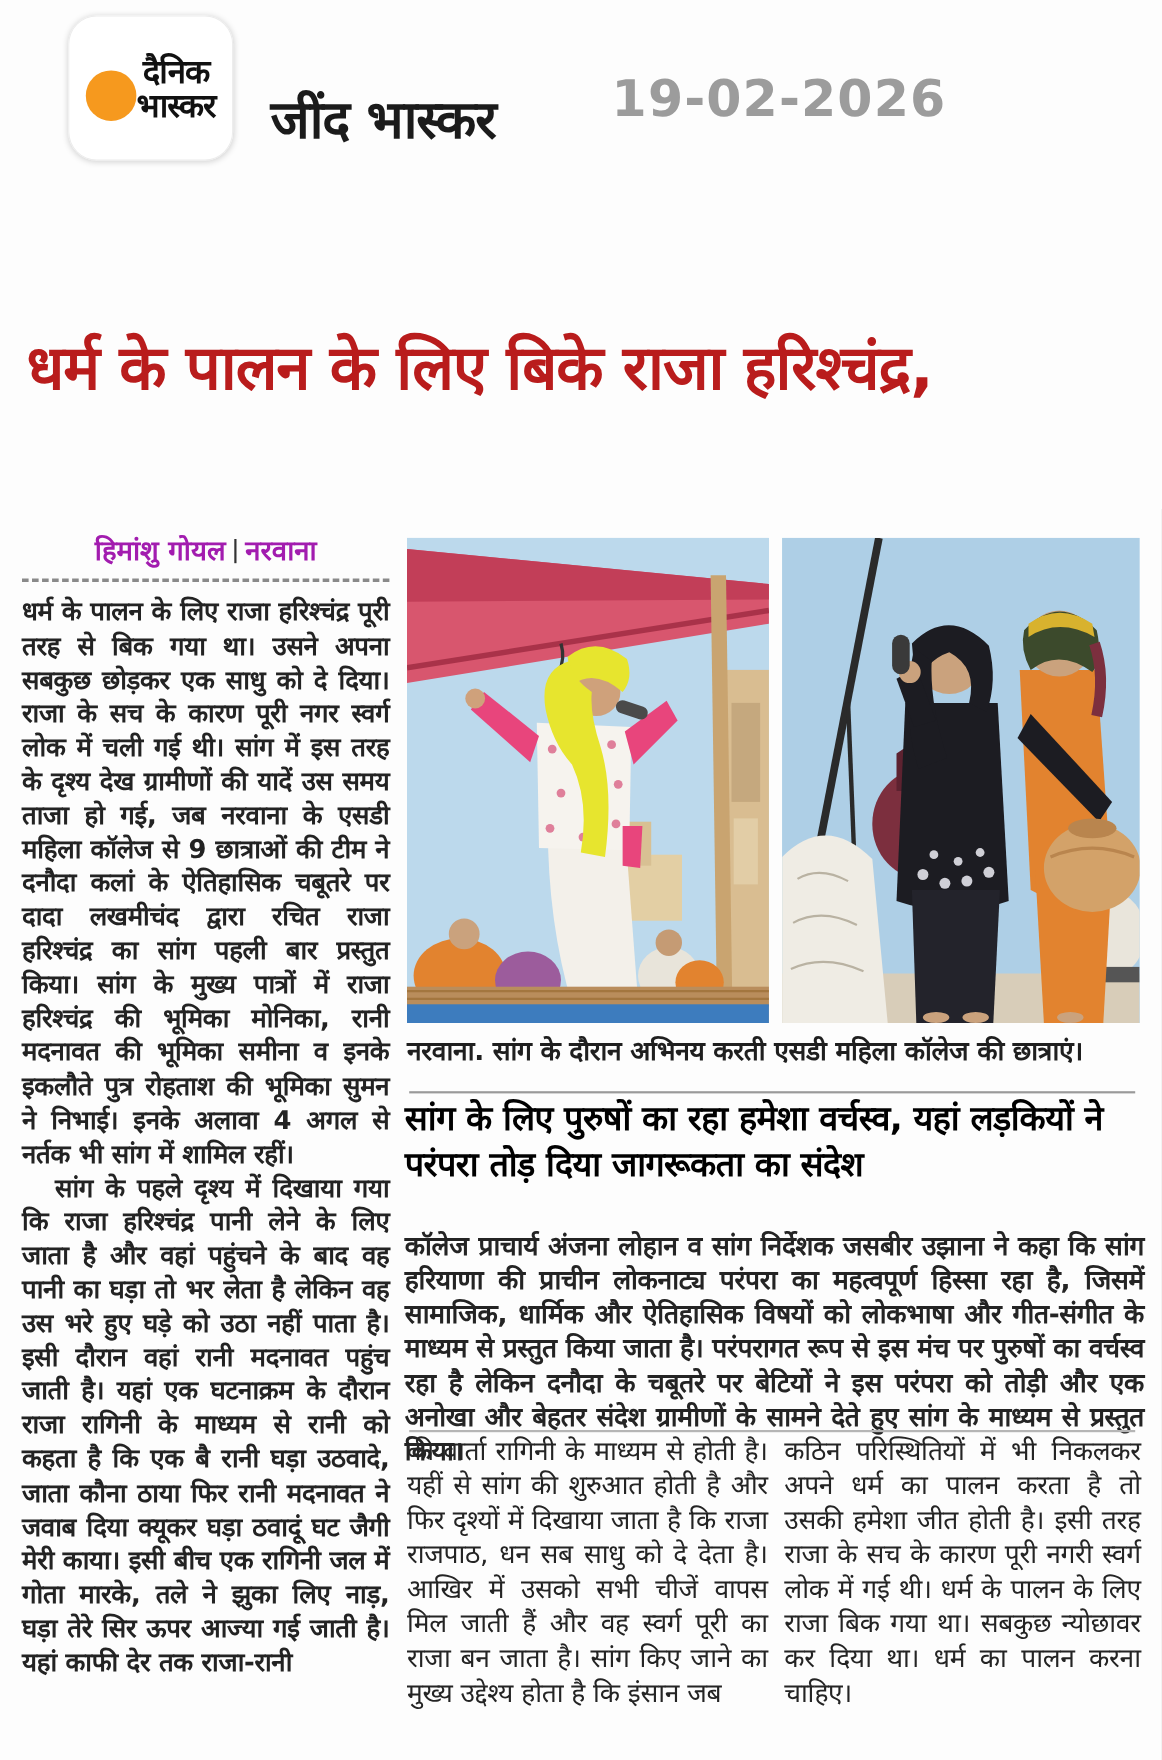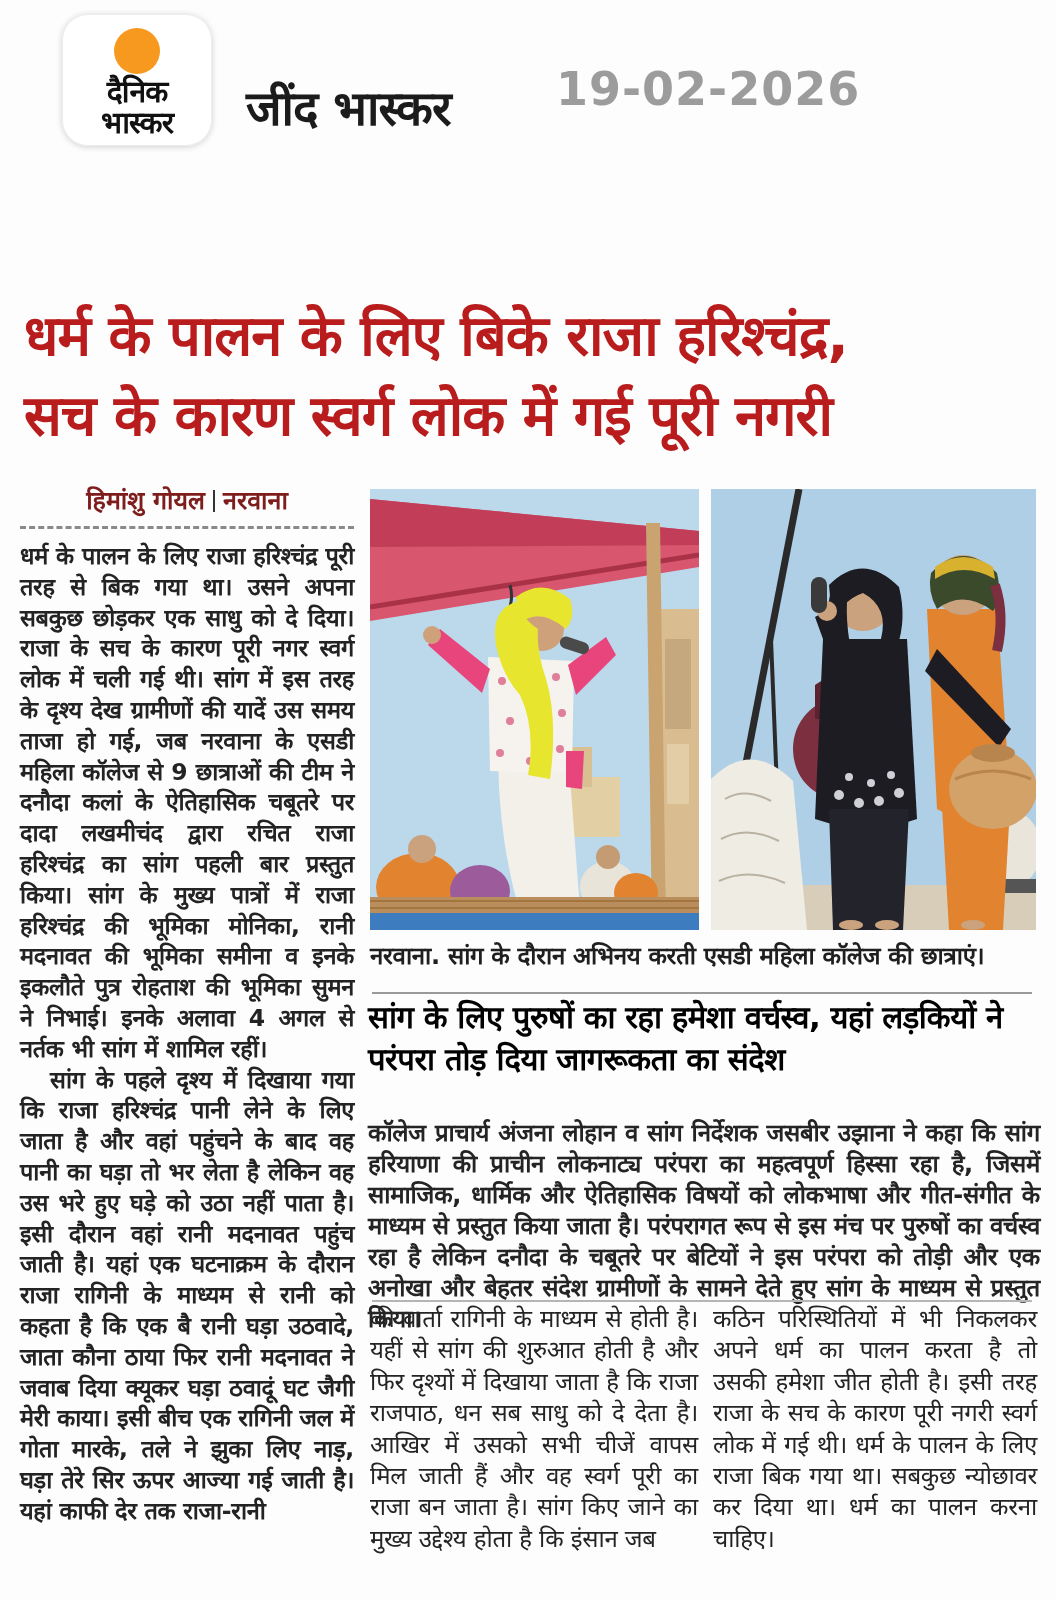--- a/index.html
+++ b/index.html
@@ -9,21 +9,21 @@
     background:#fdfdfd;
     font-family:"DejaVu Sans",sans-serif;
     color:#1e1e1e;
     overflow:hidden;
   }
   
   .logo-card{
     position:absolute;left:62px;top:14px;width:150px;height:132px;
     background:#fff;border-radius:26px;
     box-shadow:0 1px 6px rgba(0,0,0,.18), inset 0 0 0 1px #ececec;
-    display:flex;flex-direction:column;align-items:center;justify-content:flex-start;
+    display:flex;flex-direction:row;align-items:center;justify-content:center;
   }
   .logo-sun{width:46px;height:46px;border-radius:50%;background:#F6991E;margin-top:14px;}
   .logo-text{font-weight:700;font-size:30px;line-height:31px;color:#111;text-align:center;margin-top:2px;letter-spacing:-1px;}
   .masthead-title{
     position:absolute;left:246px;top:74px;
     font-size:48px;font-weight:700;color:#1b1b1b;letter-spacing:-1px;white-space:nowrap;
   }
   .masthead-date{
     position:absolute;left:536px;top:62px;
     font-size:46px;font-weight:600;color:#9c9c9c;letter-spacing:1px;white-space:nowrap;margin-left:20px;
@@ -33,21 +33,21 @@
     position:absolute;left:22px;top:228px;width:1010px;
     font-size:31px;font-weight:700;color:#161616;letter-spacing:-.5px;
   }
   .headline{
     position:absolute;left:24px;top:296px;width:1010px;
     font-size:56px;line-height:80px;font-weight:700;color:#b91c1c;letter-spacing:-1px;
   }
   
   .leftcol{position:absolute;left:20px;top:482px;width:334px;}
   .byline{
-    text-align:center;font-size:25px;font-weight:700;color:#7f1d1d;
+    text-align:center;font-size:25px;font-weight:700;color:#a21caf;
     padding-bottom:10px;
   }
   .byline .sep{display:inline-block;width:2px;height:22px;background:#333;margin:0 8px;vertical-align:-3px;}
   .byline-rule{border:none;border-top:3px dashed #8a8a8a;margin:0 0 12px 0;}
   .bodytext{
     font-size:23.5px;line-height:30.8px;font-weight:700;color:#232323;
     text-align:justify;letter-spacing:-.3px;
   }
   .bodytext p{margin:0;}
   .bodytext p + p{text-indent:30px;}
@@ -90,21 +90,20 @@
     <div class="logo-text">
       <div>दैनिक</div>
       <div>भास्कर</div>
     </div>
   </div>
   <div class="masthead-title">जींद भास्कर</div>
   <div class="masthead-date">19-02-2026</div>
 
   <div class="headline">
     <div>धर्म के पालन के लिए बिके राजा हरिश्चंद्र,</div>
-    <div>सच के कारण स्वर्ग लोक में गई पूरी नगरी</div>
   </div>
 
   <div class="leftcol">
     <div class="byline">
       <span>हिमांशु गोयल</span><span class="sep"></span><span>नरवाना</span>
     </div>
     <hr class="byline-rule">
     <div class="bodytext">
       <p>धर्म के पालन के लिए राजा हरिश्चंद्र पूरी तरह से बिक गया था। उसने अपना सबकुछ छोड़कर एक साधु को दे दिया। राजा के सच के कारण पूरी नगर स्वर्ग लोक में चली गई थी। सांग में इस तरह के दृश्य देख ग्रामीणों की यादें उस समय ताजा हो गई, जब नरवाना के एसडी महिला कॉलेज से 9 छात्राओं की टीम ने दनौदा कलां के ऐतिहासिक चबूतरे पर दादा लखमीचंद द्वारा रचित राजा हरिश्चंद्र का सांग पहली बार प्रस्तुत किया। सांग के मुख्य पात्रों में राजा हरिश्चंद्र की भूमिका मोनिका, रानी मदनावत की भूमिका समीना व इनके इकलौते पुत्र रोहताश की भूमिका सुमन ने निभाई। इनके अलावा 4 अगल से नर्तक भी सांग में शामिल रहीं।</p>
       <p>सांग के पहले दृश्य में दिखाया गया कि राजा हरिश्चंद्र पानी लेने के लिए जाता है और वहां पहुंचने के बाद वह पानी का घड़ा तो भर लेता है लेकिन वह उस भरे हुए घड़े को उठा नहीं पाता है। इसी दौरान वहां रानी मदनावत पहुंच जाती है। यहां एक घटनाक्रम के दौरान राजा रागिनी के माध्यम से रानी को कहता है कि एक बै रानी घड़ा उठवादे, जाता कौना ठाया फिर रानी मदनावत ने जवाब दिया क्यूकर घड़ा ठवादूं घट जैगी मेरी काया। इसी बीच एक रागिनी जल में गोता मारके, तले ने झुका लिए नाड़, घड़ा तेरे सिर ऊपर आज्या गई जाती है। यहां काफी देर तक राजा-रानी</p>

